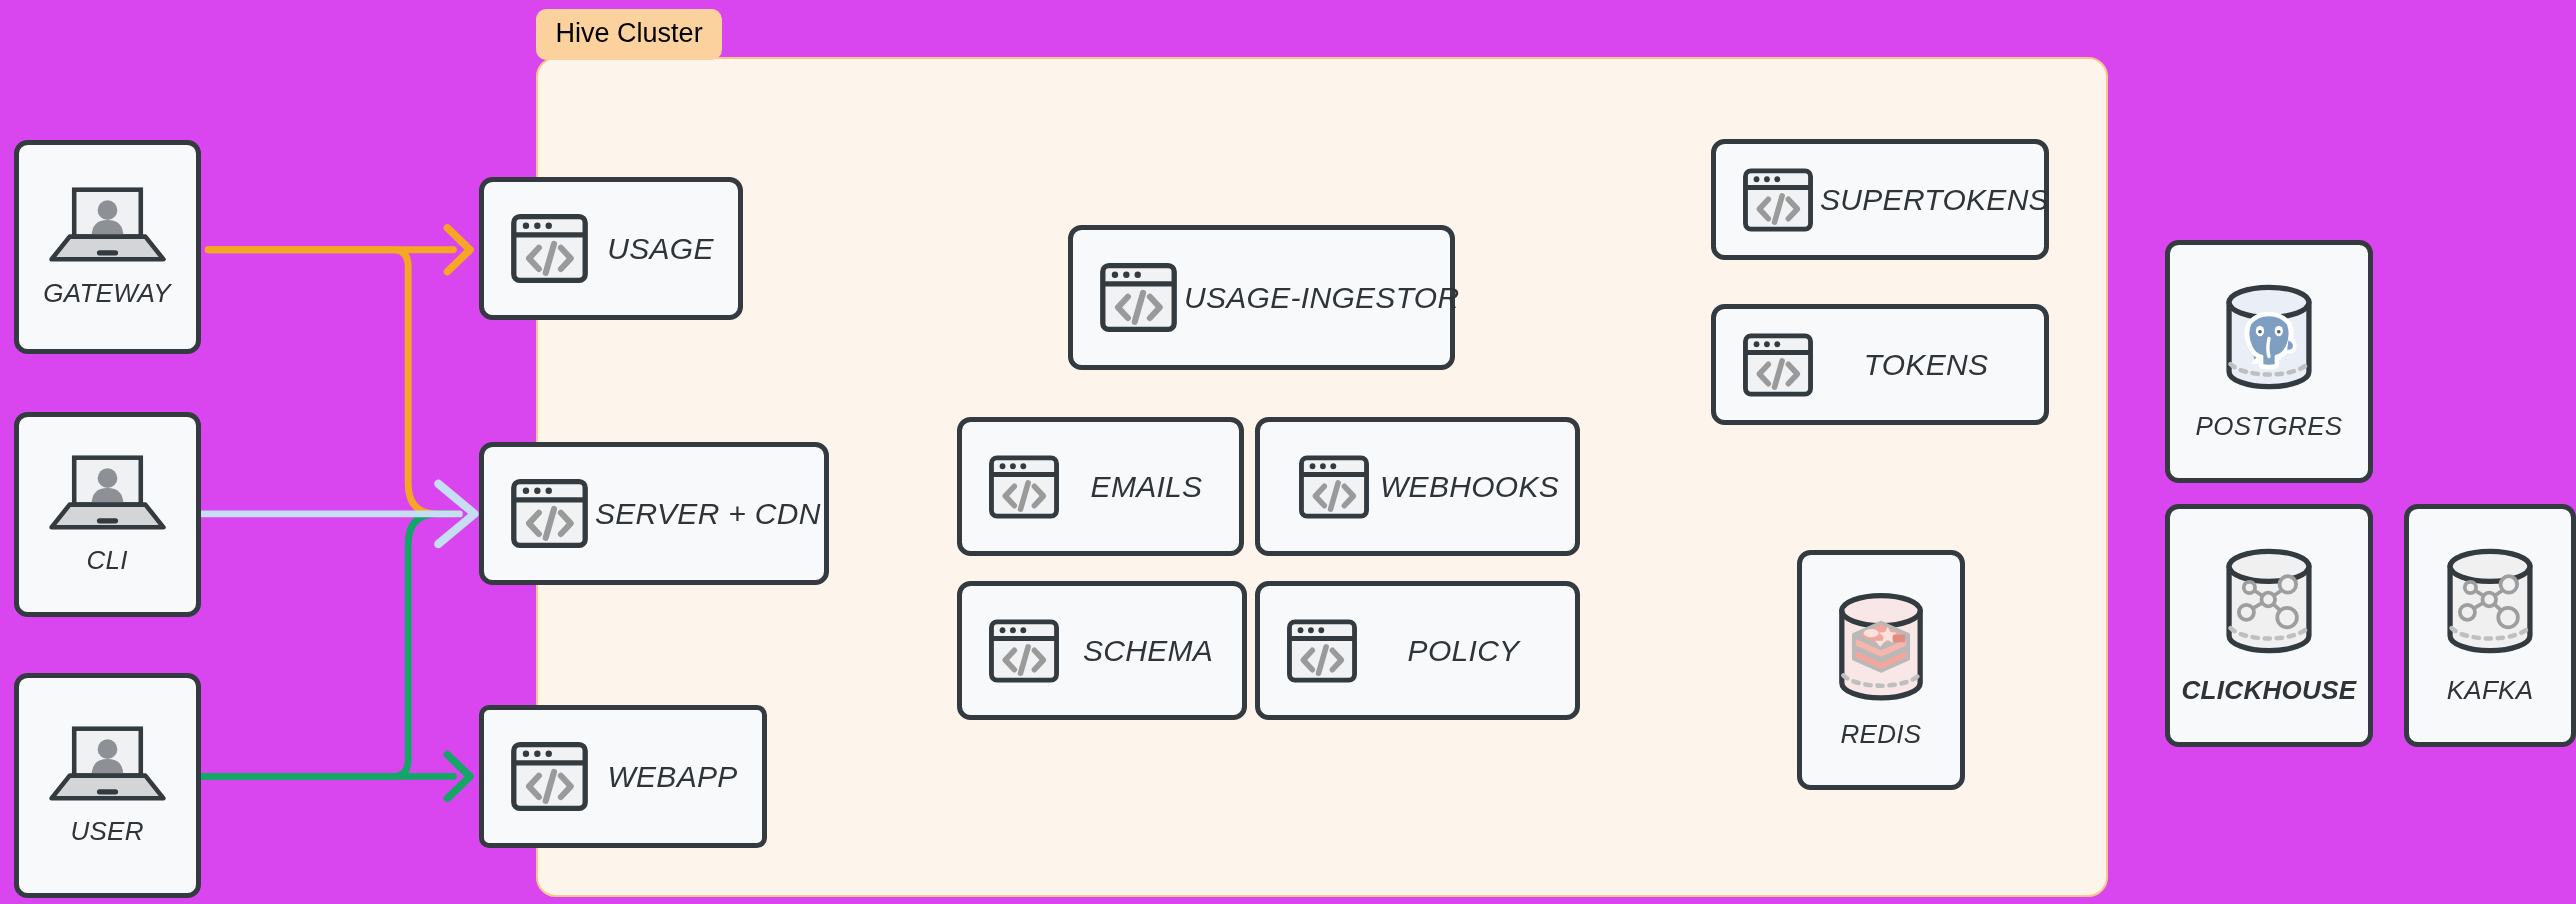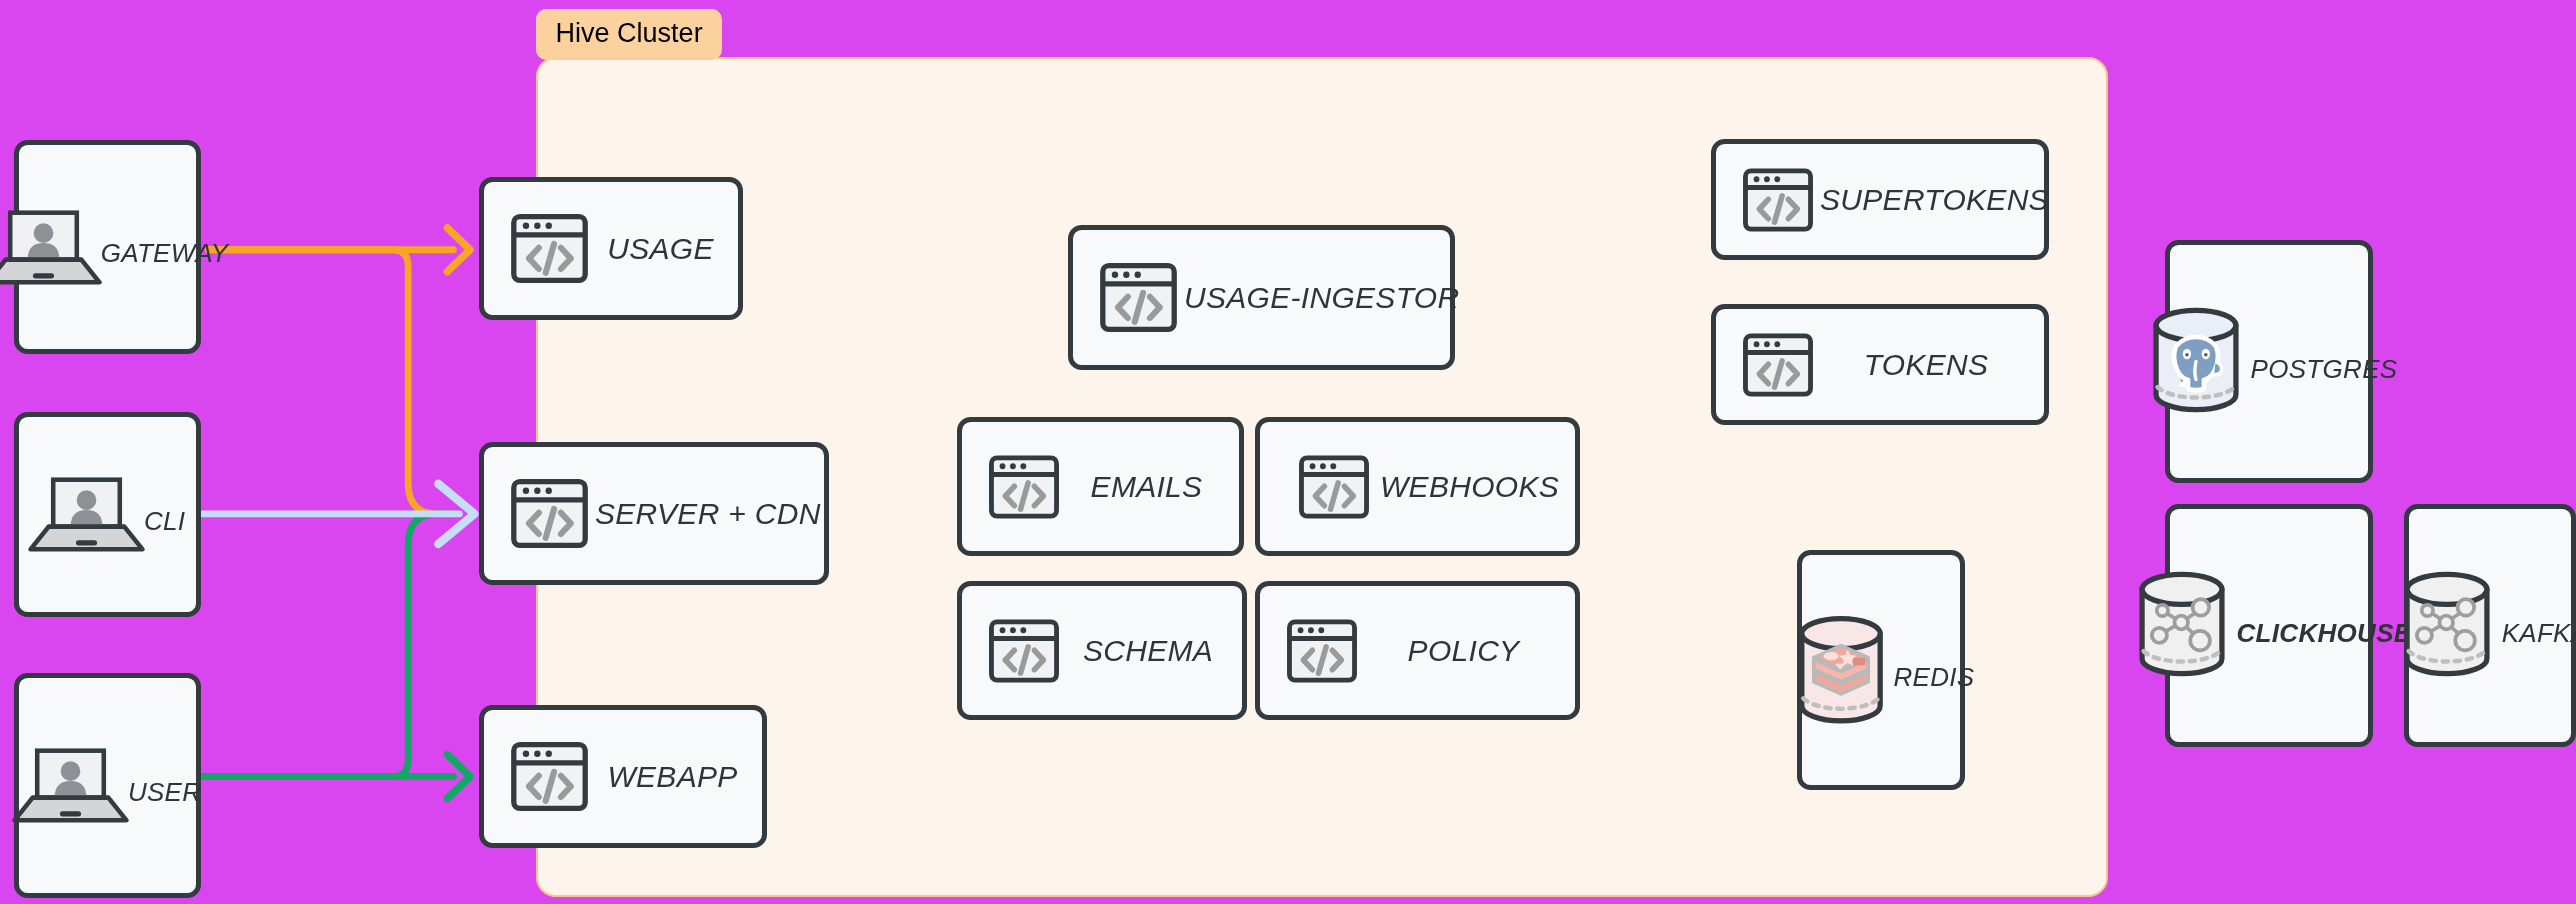--- a/index.html
+++ b/index.html
@@ -44,25 +44,25 @@
     white-space:nowrap;
     font-family:"Liberation Sans",sans-serif;
   }
 
   
   .svc{flex-direction:row;}
   .svc .ico{flex:0 0 auto;margin-left:26px;}
   .svc .node-label{flex:1 1 auto;text-align:center;padding:0 12px 0 6px;}
 
   
-  .actor{flex-direction:row;justify-content:center;}
+  .actor{flex-direction:column;justify-content:center;}
   .actor .node-label{margin-top:13.6px;font-size:26px;}
 
   
-  .db{flex-direction:row;justify-content:center;}
+  .db{flex-direction:column;justify-content:center;}
   .db .node-label{margin-top:15px;font-size:26px;}
 
   svg{display:block;overflow:visible;}
   #edges{position:absolute;left:0;top:0;width:2576px;height:904px;pointer-events:none;}
 </style>
 </head>
 <body>
 
 <div id="stage">
 
@@ -160,21 +160,21 @@
         <g fill="none" stroke="#9A9A9A" stroke-width="8" stroke-linecap="round" stroke-linejoin="round">
           <polyline points="38,51 25,65 38,79"></polyline>
             <line x1="58" y1="46" x2="47" y2="84"></line>
           <polyline points="67,51 80,65 67,79"></polyline>
         </g>
       </svg>
     </span>
     <span class="node-label">SERVER + CDN</span>
   </div>
 
-  <div class="node svc" style="left:479px;top:705px;width:288px;height:143px;">
+  <div class="node svc" style="left:479px;top:705px;width:288px;height:143px;border-radius:10px;">
     <span class="ico">
       <svg width="79" height="79" viewBox="0 0 104 104" aria-hidden="true">
         <rect x="5" y="10" width="94" height="84" rx="8" fill="#F1F2F3" stroke="#333A40" stroke-width="7"></rect>
         <line x1="5" y1="34" x2="99" y2="34" stroke="#333A40" stroke-width="7"></line>
         <circle cx="21" cy="22" r="4.2" fill="#333A40"></circle>
           <circle cx="36" cy="22" r="4.2" fill="#333A40"></circle>
         <circle cx="51" cy="22" r="4.2" fill="#333A40"></circle>
         <g fill="none" stroke="#9A9A9A" stroke-width="8" stroke-linecap="round" stroke-linejoin="round">
           <polyline points="38,51 25,65 38,79"></polyline>
             <line x1="58" y1="46" x2="47" y2="84"></line>

